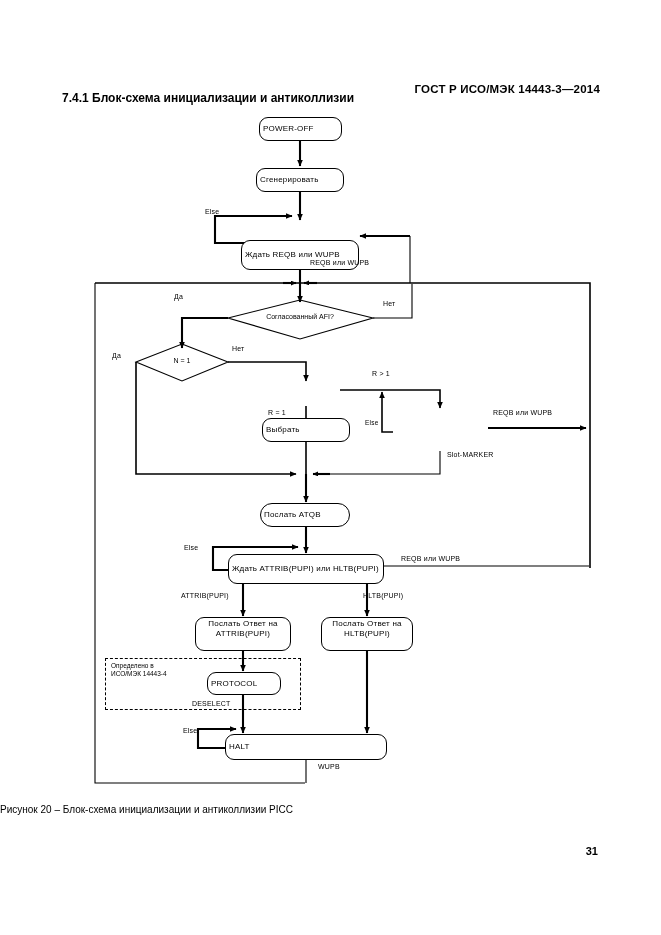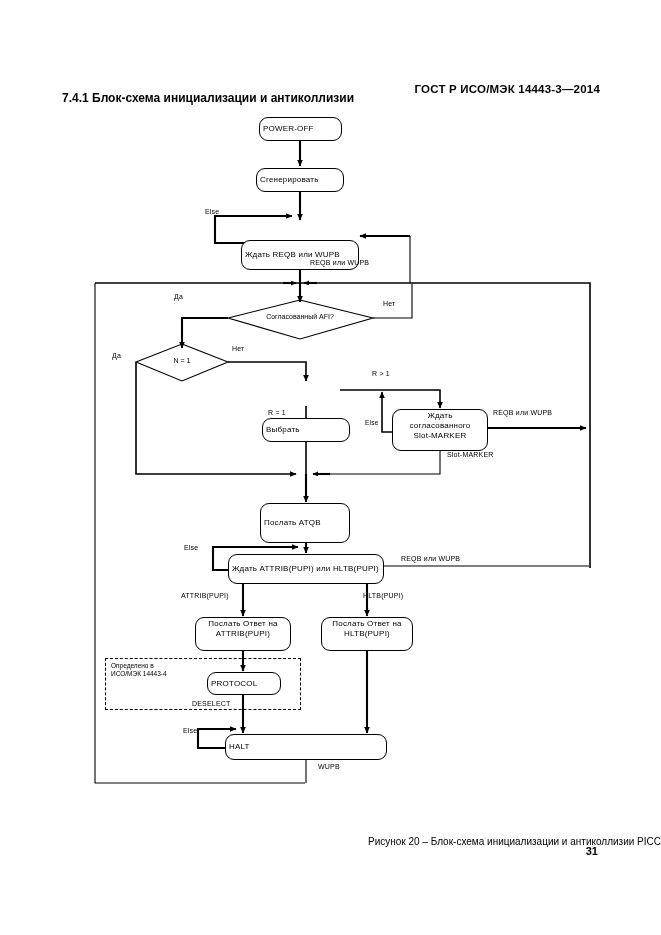--- a/index.html
+++ b/index.html
@@ -34,23 +34,22 @@
     left: 62px;
     font-size: 12px;
     font-weight: bold;
     white-space: nowrap;
   }
   .caption {
     position: absolute;
     top: 804px;
     left: 0;
     width: 661px;
-    text-align: right;
+    text-align: left;
     font-size: 10px;
-    margin-top: 32px;
   }
   .page-number {
     position: absolute;
     top: 845px;
     right: 63px;
     font-size: 11px;
     font-weight: bold;
   }
 
   
@@ -213,26 +212,22 @@
     </div>
 
     <div class="diamond-text" style="left:152px; top:357px; width:60px;">
       <span>N = 1</span>
     </div>
 
     <div class="node" style="left:262px; top:382px; width:88px; height:24px;margin-top:36px;">
       <span>Выбрать</span>
     </div>
 
-    <div class="node" style="left:392px; top:409px; width:96px; height:42px; flex-direction:column;">
-      <span>Ждать  согласованного</span>
-      <span>Slot-MARKER</span>
-    </div>
-
-    <div class="node" style="left:260px; top:503px; width:90px; height:40px;">
+
+    <div class="node" style="left:260px; top:503px; width:90px; height:24px;border-radius:12px;">
       <span>Послать ATQB</span>
     </div>
 
     <div class="node" style="left:228px; top:554px; width:156px; height:30px;">
       <span>Ждать ATTRIB(PUPI) или HLTB(PUPI)</span>
     </div>
 
     <div class="node" style="left:195px; top:617px; width:96px; height:34px; flex-direction:column;">
       <span>Послать Ответ на</span>
       <span>ATTRIB(PUPI)</span>

